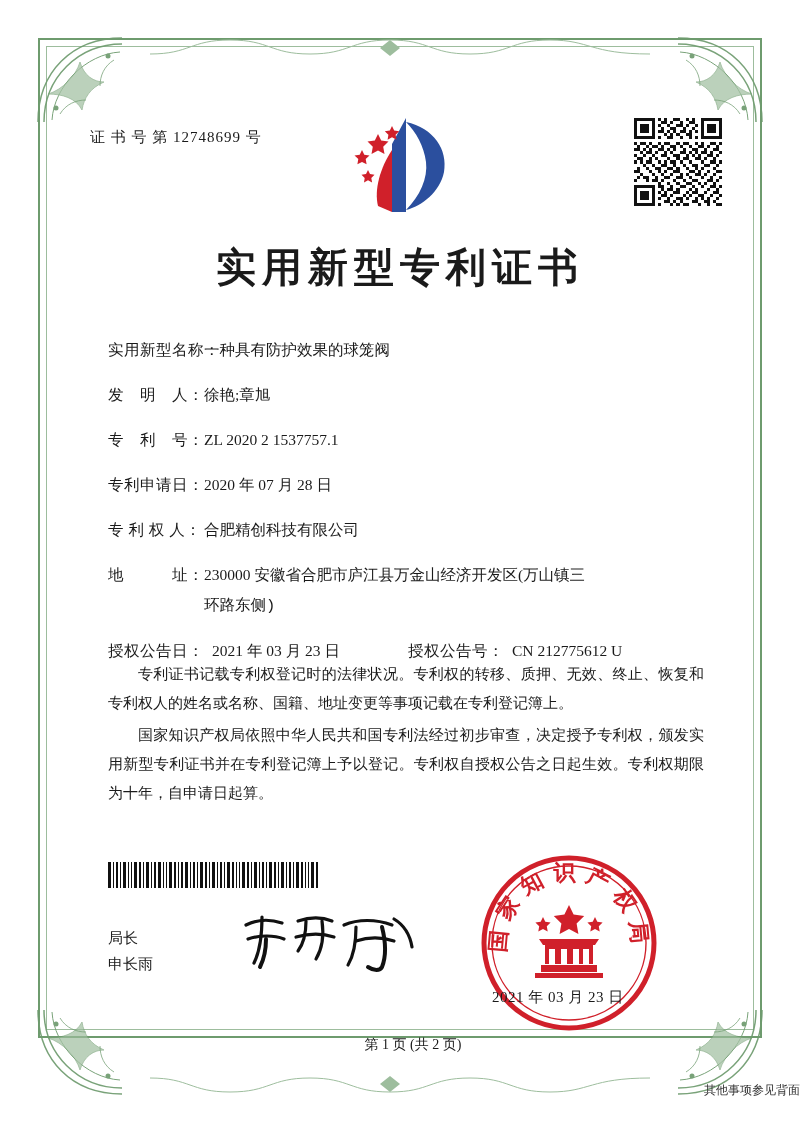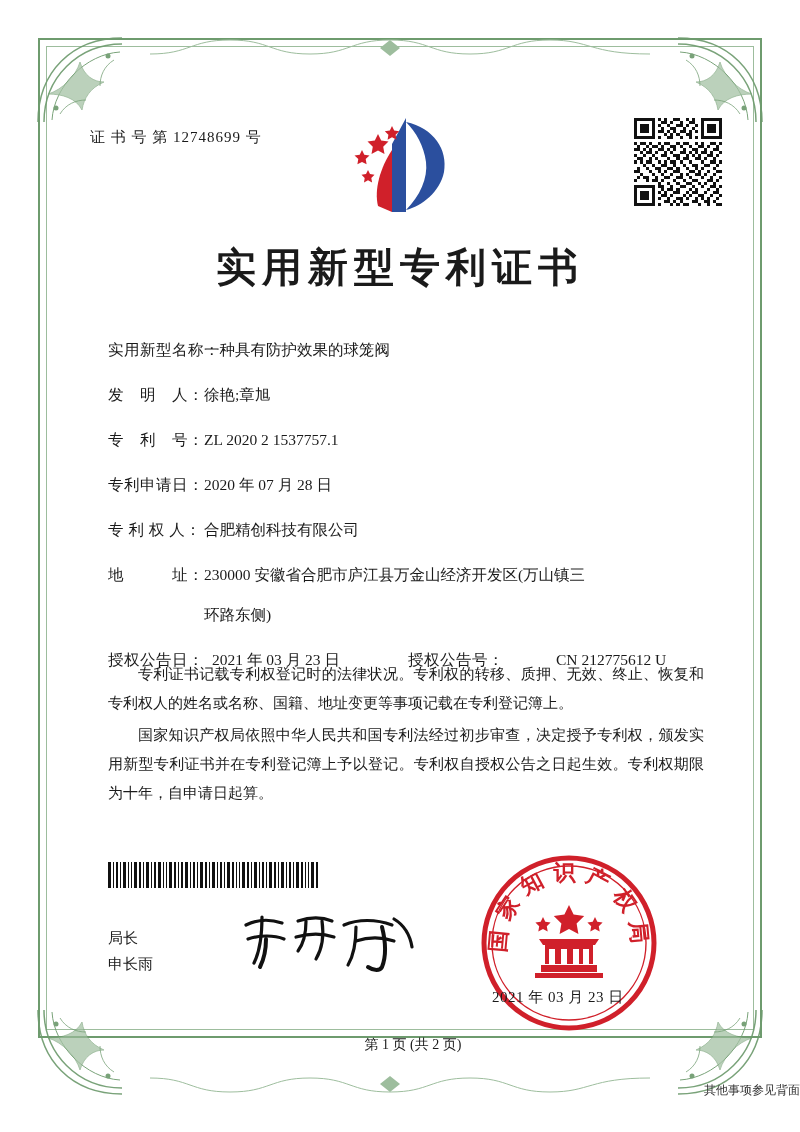--- a/index.html
+++ b/index.html
@@ -112,29 +112,30 @@
     width: 96px;
     flex: 0 0 96px;
     letter-spacing: 0.5px;
     white-space: pre;
   }
   .field-value {
     flex: 1;
   }
   .field-value .cont {
     display: block;
-    margin-top: 16px;
+    margin-top: 7px;
+    font-family: Liberation Mono, monospace;
   }
   .two-col {
     display: flex;
     align-items: center;
     margin-bottom: 21px;
   }
   .two-col .seg1 { width: 300px; flex: 0 0 300px; display: flex; }
-  .two-col .seg2 { display: flex; gap: 44px; }
+  .two-col .seg2 { display: flex; }
   .two-col .lab { white-space: pre; letter-spacing: 0.5px; }
   .two-col .val { margin-left: 8px; }
 
   
   .paras {
     position: absolute;
     left: 108px;
     top: 660px;
     width: 596px;
     font-size: 15px;

